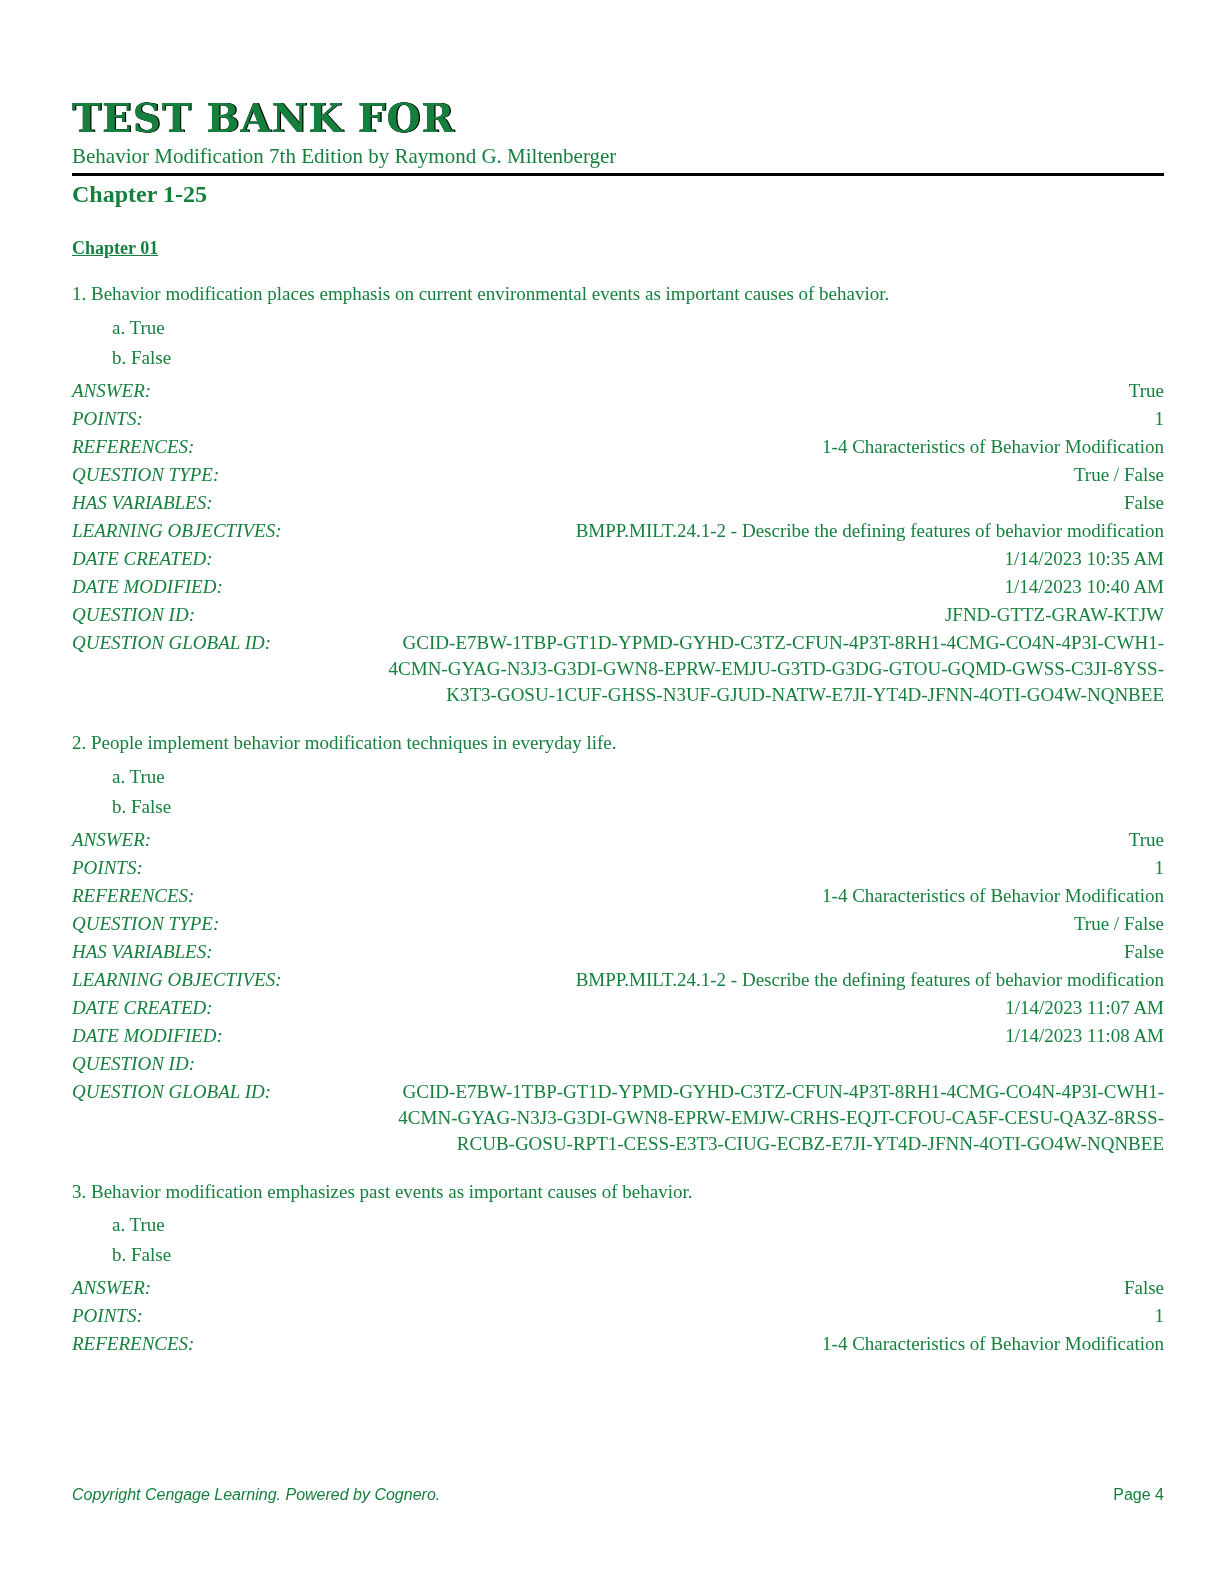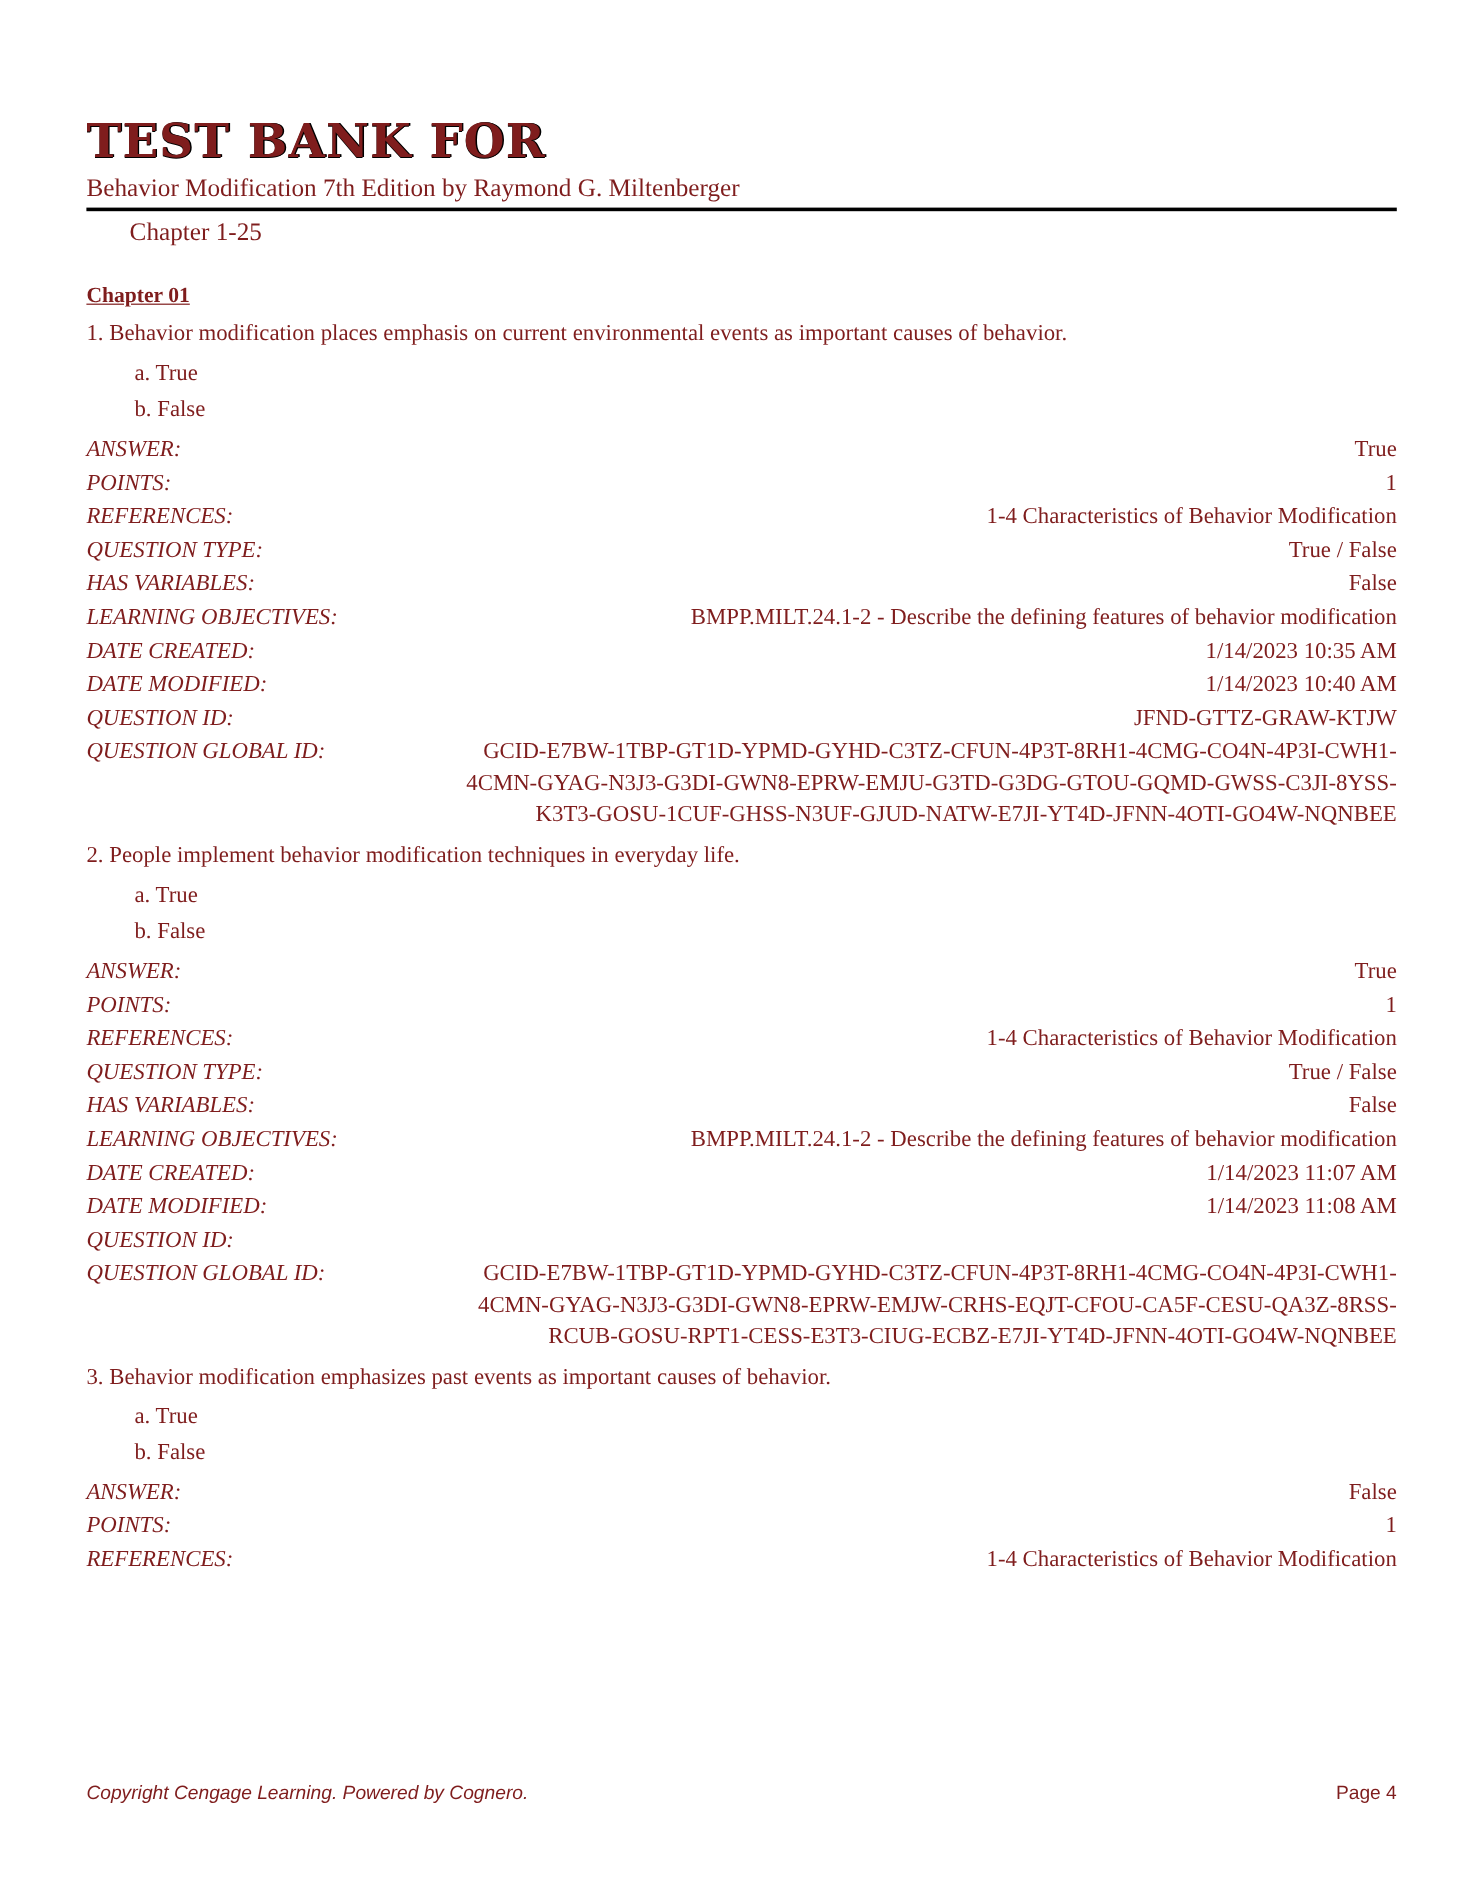--- a/index.html
+++ b/index.html
@@ -1,21 +1,21 @@
 <!DOCTYPE html>
 <html><head>
 <meta charset="utf-8">
 <style>
   html, body { margin: 0; padding: 0; background: #ffffff; }
   .page {
     position: relative;
     width: 1224px;
     height: 1584px;
     background: #ffffff;
-    color: #7f1d1d;
+    color: #15803d;
     font-family: "Liberation Serif", serif;
     box-sizing: border-box;
     padding: 98px 60px 0 72px;
     overflow: hidden;
   }
   .doc-title {
     font-family: "DejaVu Serif", serif;
     font-weight: 900;
     font-size: 39px;
     line-height: 1.05;
@@ -26,33 +26,32 @@
     font-size: 21px;
     line-height: 1.2;
     margin-top: 5px;
   }
   .header-rule {
     border: none;
     border-top: 3px solid #000;
     margin: 4px 0 0 0;
   }
   .chapter-range {
-    font-size: 21px;
-    font-weight: normal;
+    font-size: 24px;
+    font-weight: bold;
     margin-top: 5px;
-    margin-left: 36px;
   }
   .section-heading {
     font-size: 18px;
     font-weight: bold;
     text-decoration: underline;
     margin-top: 30px;
     display: inline-block;
   }
-  .question { margin-top: 9px; }
+  .question { margin-top: 23px; }
   .q-text {
     font-size: 19px;
     line-height: 1.25;
     margin: 0 0 7px 0;
   }
   .option {
     font-size: 19px;
     line-height: 30px;
     padding-left: 40px;
   }

